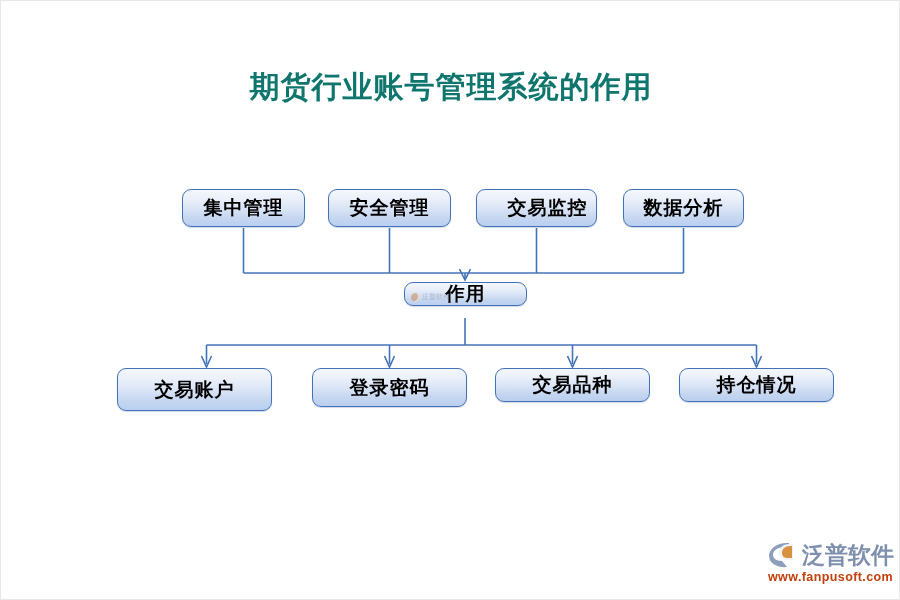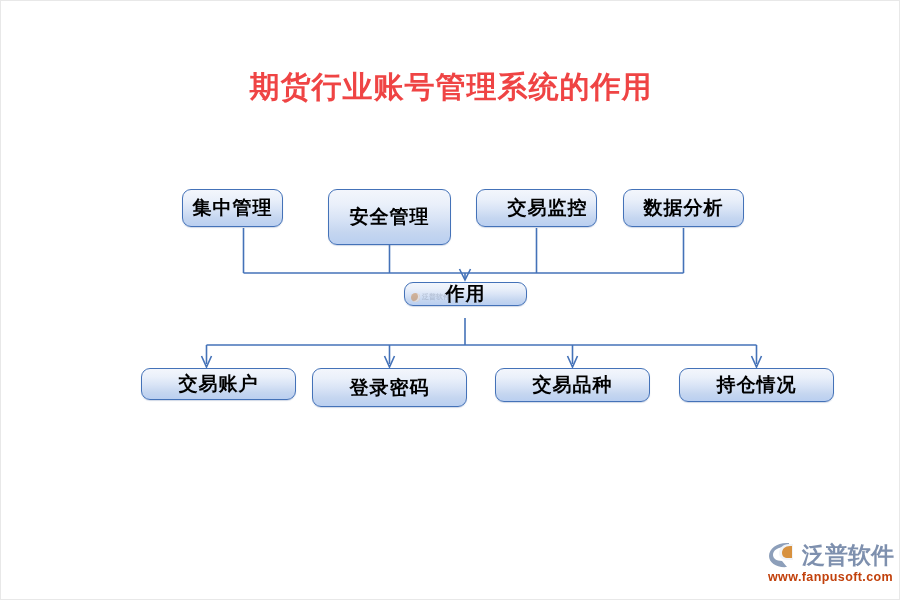--- a/index.html
+++ b/index.html
@@ -24,21 +24,21 @@
   #diagram-title {
     position: absolute;
     left: 0;
     top: 66px;
     width: 900px;
     text-align: center;
     font-family: "Liberation Serif", "DejaVu Serif", serif;
     font-weight: bold;
     font-size: 30px;
     letter-spacing: 1px;
-    color: #ef4444;
+    color: #0f766e;
     white-space: nowrap;
   }
 
   
   .node {
     position: absolute;
     box-sizing: border-box;
     border: 1px solid #4472b8;
     border-radius: 9px;
     background: linear-gradient(to bottom,
@@ -172,45 +172,45 @@
       <path d="M755.5,344 L755.5,363"></path>
     </g>
     <g stroke="#4472b8" stroke-width="1.6" fill="none">
       <path d="M200.5,355 L205.5,366 L210.5,355"></path>
       <path d="M383.5,355 L388.5,366 L393.5,355"></path>
       <path d="M566.5,355 L571.5,366 L576.5,355"></path>
       <path d="M750.5,355 L755.5,366 L760.5,355"></path>
     </g>
   </svg>
 
-  <div class="node" id="node-top-1" style="left:181px; top:188px; width:101px; height:38px;">
+  <div class="node" id="node-top-1" style="left:181px; top:188px; width:123px; height:38px;">
     <span class="node-label">集中管理</span>
   </div>
 
-  <div class="node" id="node-top-2" style="left:327px; top:188px; width:123px; height:56px;">
+  <div class="node" id="node-top-2" style="left:327px; top:188px; width:123px; height:38px;">
     <span class="node-label">安全管理</span>
   </div>
 
   <div class="node" id="node-top-3" style="left:475px; top:188px; width:121px; height:38px;padding-left:22px;">
     <span class="node-label">交易监控</span>
   </div>
 
   <div class="node" id="node-top-4" style="left:622px; top:188px; width:121px; height:38px;font-family:Liberation Serif, serif;">
     <span class="node-label">数据分析</span>
   </div>
 
   <div class="node" id="node-center" style="left:403px; top:281px; width:123px; height:24px;">
     <span class="wm">
       <span class="wm-mark"></span>
       <span class="wm-text">泛普软件</span>
     </span>
     <span class="node-label">作用</span>
   </div>
 
-  <div class="node" id="node-bottom-1" style="left:140px; top:367px; width:155px; height:32px;">
+  <div class="node" id="node-bottom-1" style="left:116px; top:367px; width:155px; height:43px;">
     <span class="node-label">交易账户</span>
   </div>
 
   <div class="node" id="node-bottom-2" style="left:311px; top:367px; width:155px; height:39px;">
     <span class="node-label">登录密码</span>
   </div>
 
   <div class="node" id="node-bottom-3" style="left:494px; top:367px; width:155px; height:34px;">
     <span class="node-label">交易品种</span>
   </div>

